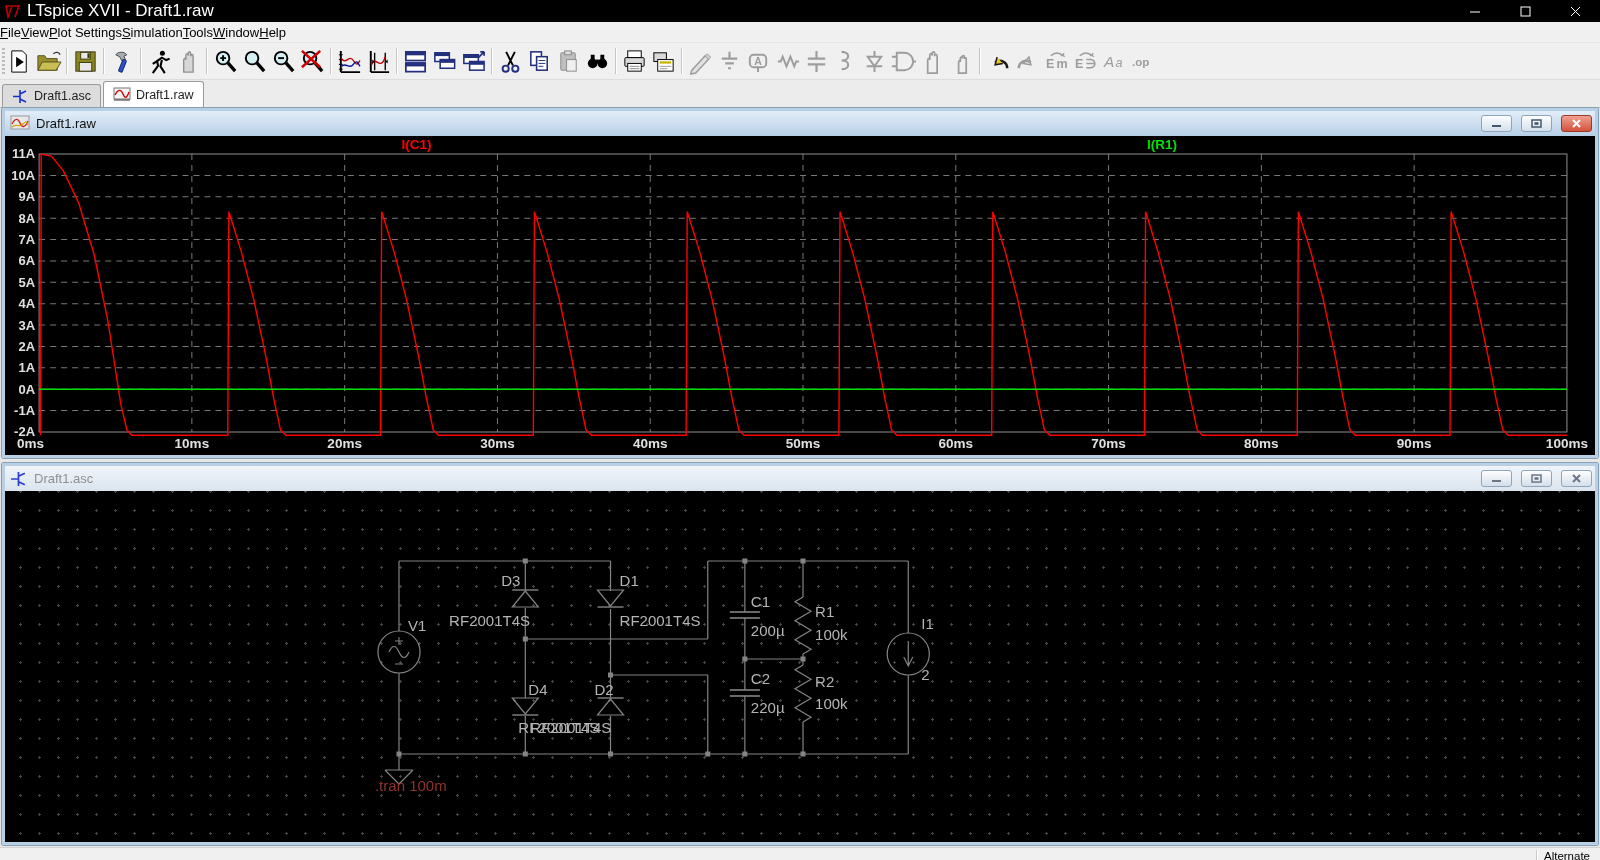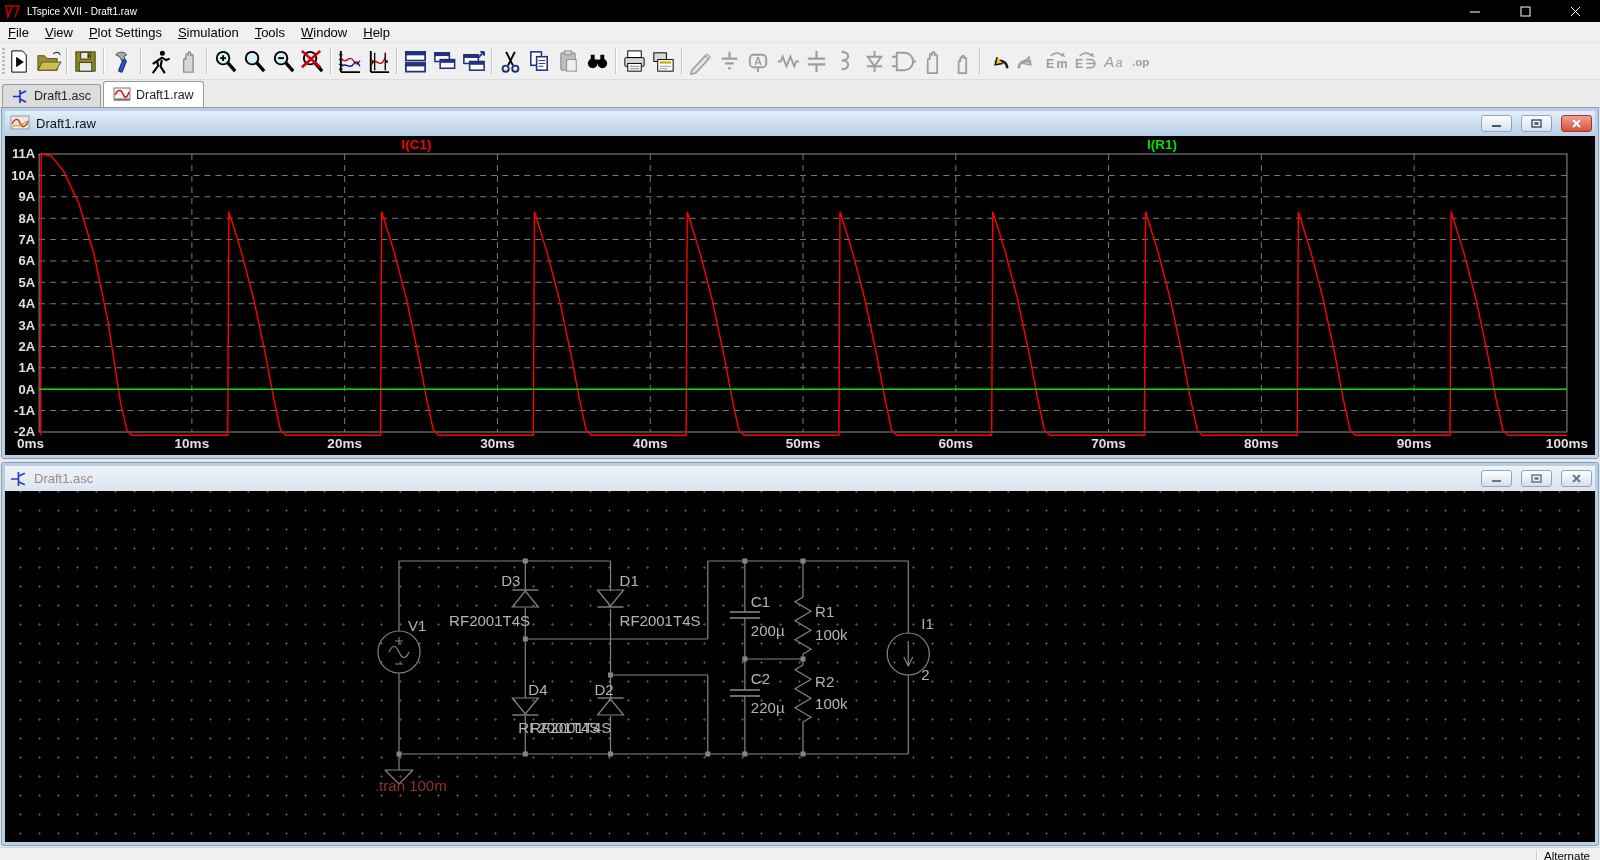--- a/index.html
+++ b/index.html
@@ -1,28 +1,28 @@
 <!DOCTYPE html>
 <html><head>
 <meta charset="utf-8">
 <style>
   html,body{margin:0;padding:0;background:#444;}
   *{box-sizing:border-box;}
   #app{position:relative;width:1600px;height:860px;background:#ececec;overflow:hidden;
        font-family:"Liberation Sans",sans-serif;}
   
   .titlebar{position:absolute;left:0;top:0;width:1600px;height:22px;background:#000;color:#fff;
-            display:flex;align-items:center;font-size:10px;}
+            display:flex;align-items:center;font-size:17px;}
   .titlebar .logo{margin:0 6px 0 4px;display:flex;}
   .titlebar .title{flex:1;}
   .win-ctl{width:50px;height:22px;display:flex;align-items:center;justify-content:center;}
   
   .menubar{position:absolute;left:0;top:22px;width:1600px;height:21px;background:#f0f0f0;
            display:flex;align-items:center;font-size:13px;color:#000;border-bottom:1px solid #e6e6e6;}
-  .menu-item{padding:1px 8px;height:19px;line-height:18px;}
+  .menu-item{padding:1px 0;height:19px;line-height:18px;}
   .menu-item u{text-decoration:underline;}
   
   .toolbar{position:absolute;left:0;top:43px;width:1600px;height:37px;background:#f0f0f0;
            display:flex;align-items:center;border-bottom:1px solid #dcdcdc;}
   .grip{width:8px;height:26px;margin-left:2px;
         background:repeating-linear-gradient(#bbb,#bbb 2px,transparent 2px,transparent 4px);width:3px;}
   .tbtn{width:29px;height:29px;display:flex;align-items:center;justify-content:center;}
   .tsep{width:2px;height:26px;border-left:1px solid #c6c6c6;border-right:1px solid #fff;margin:0 3px;}
   
   .tabbar{position:absolute;left:0;top:80px;width:1600px;height:28px;background:#ececec;

